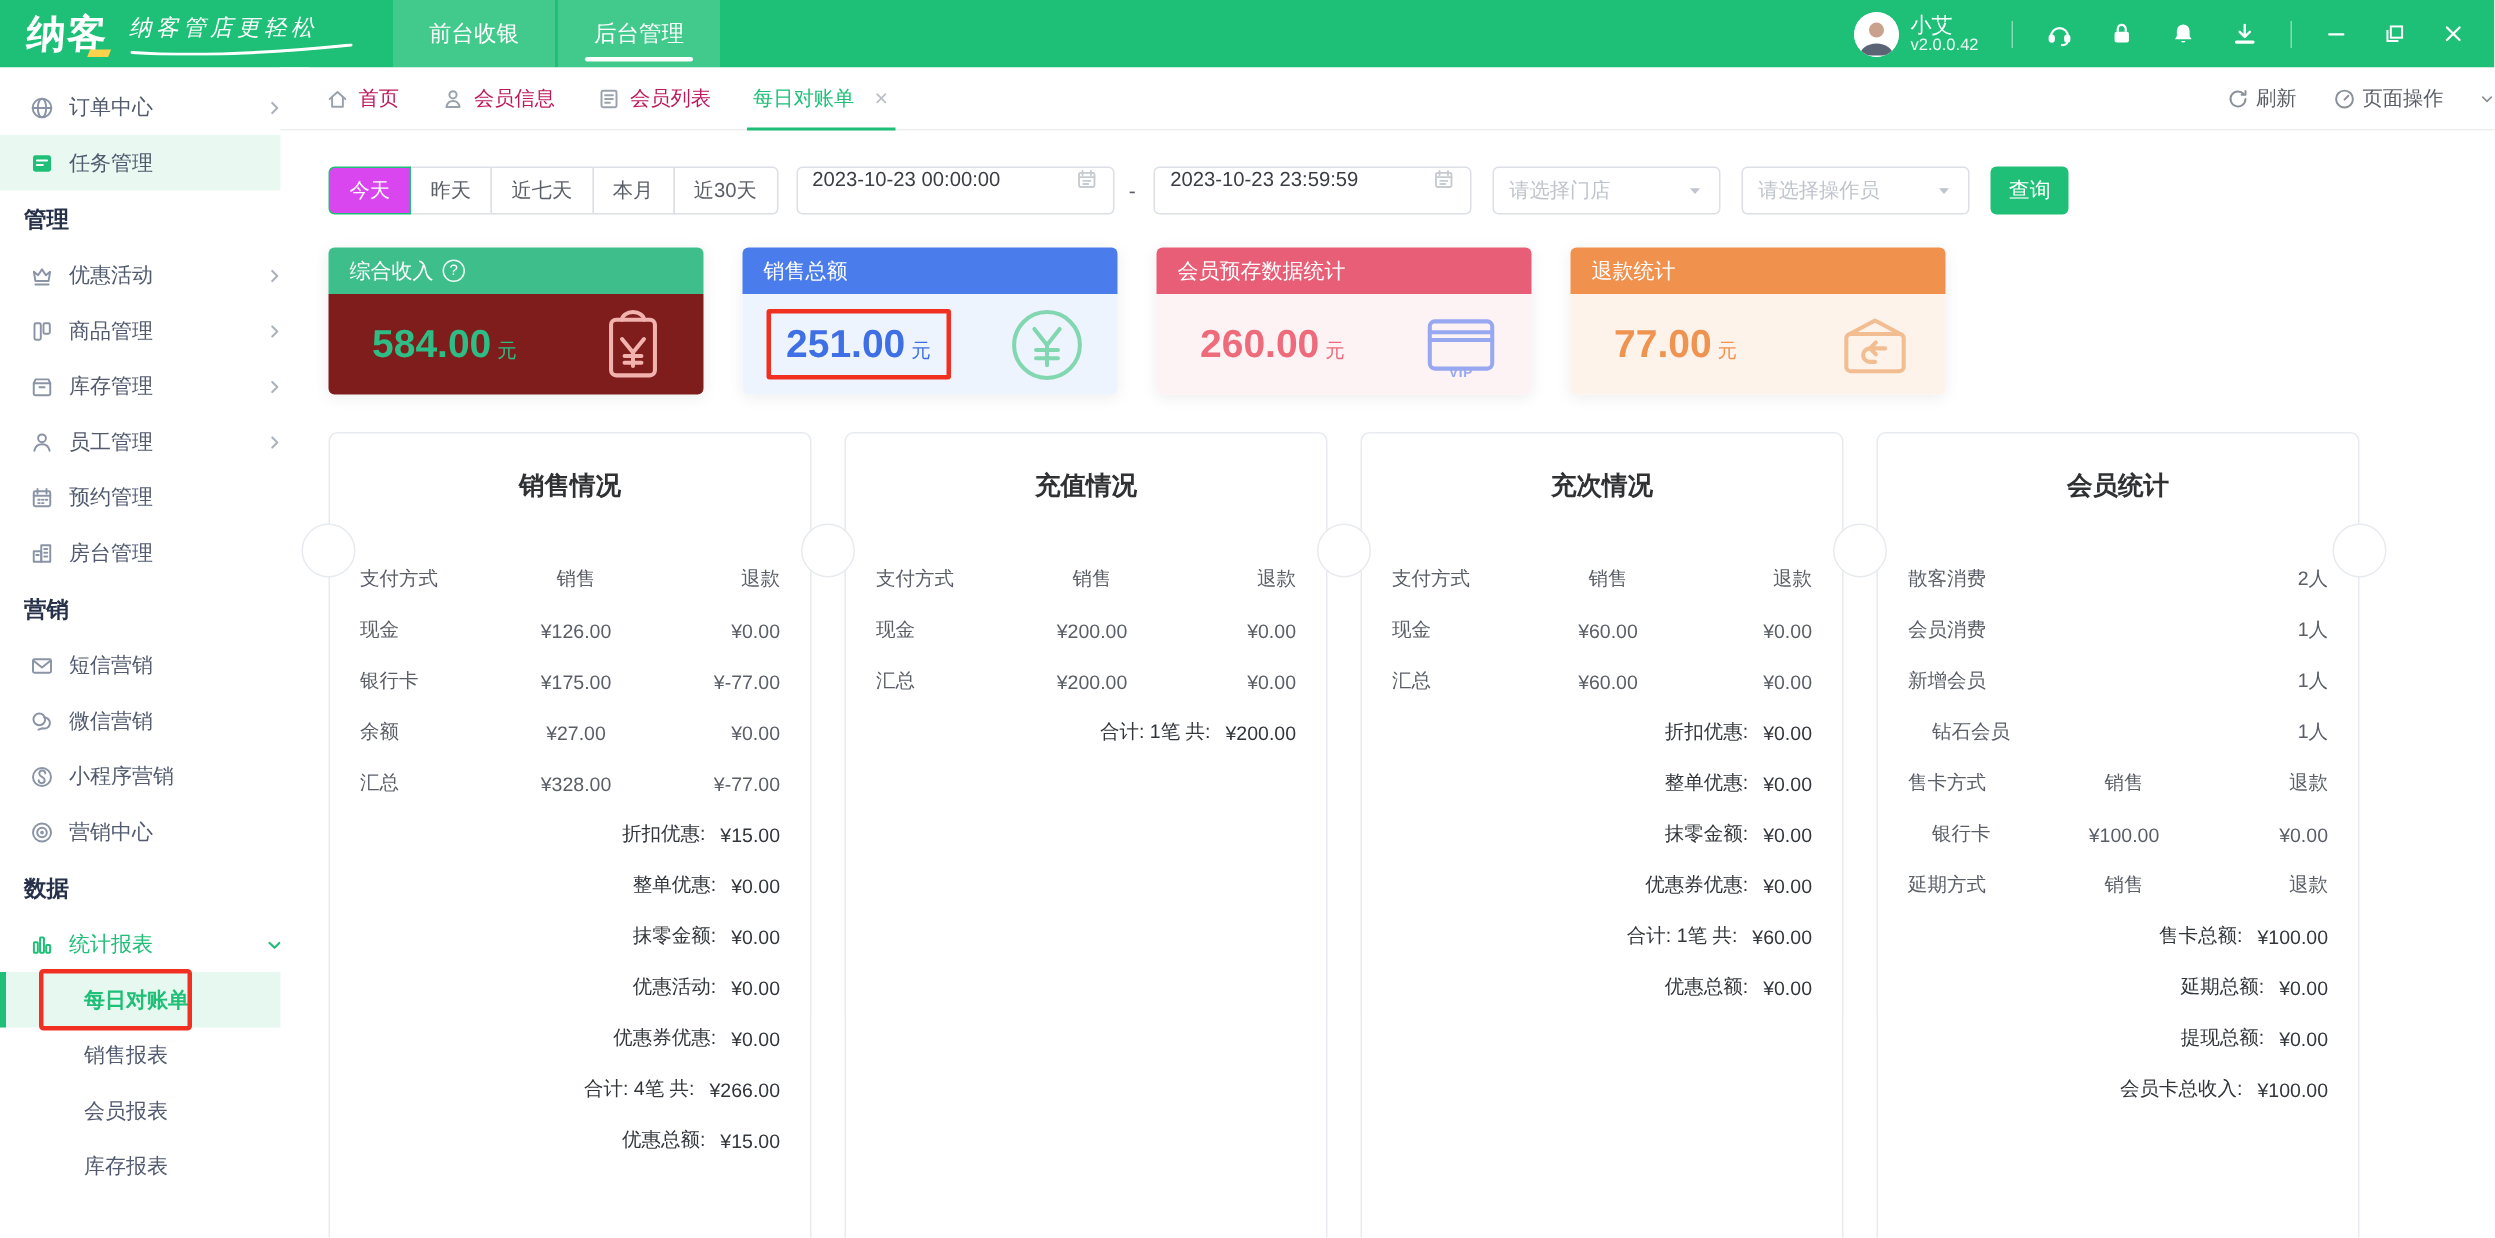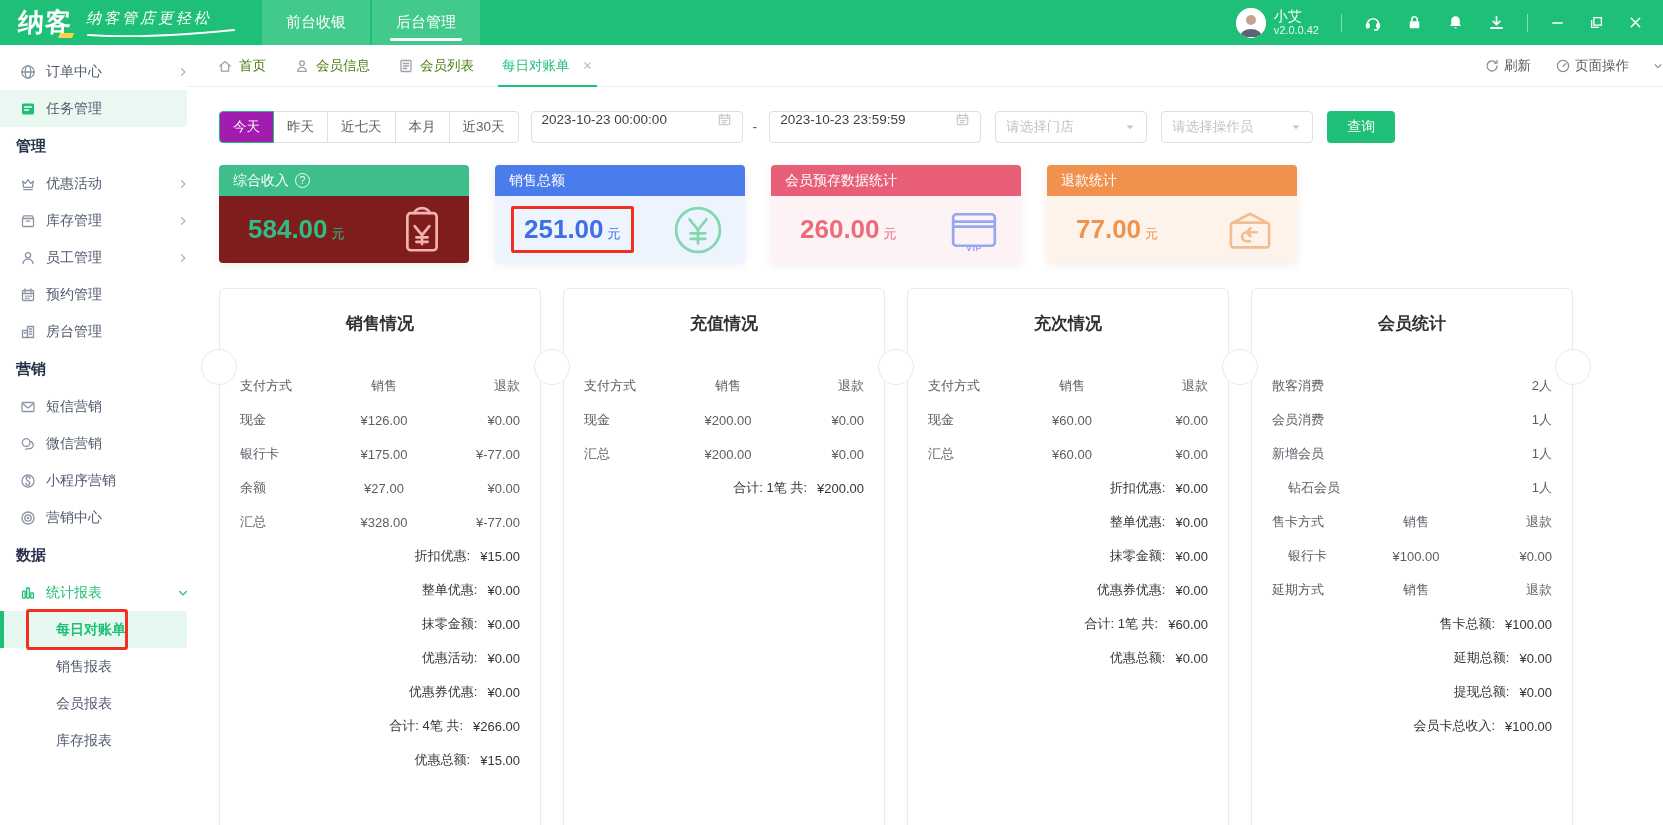--- a/index.html
+++ b/index.html
@@ -39,45 +39,45 @@
   .sb-item.green .sb-chev { color:#1fbf77; }
   .sb-section { height:38px; display:flex; align-items:center; padding-left:16px; font-size:15px; font-weight:bold; color:#27314a; }
   .sb-sub { position:relative; height:37px; display:flex; align-items:center; padding-left:56px; font-size:14px; color:#515a6e; cursor:pointer; }
   .sb-sub.active { background:#e7f8f0; color:#1fbf77; font-weight:bold; }
   .sb-sub.active::before { content:""; position:absolute; left:0; top:0; bottom:0; width:4px; background:#1fbf77; }
   .ann-box { position:absolute; left:26px; top:-2px; width:102px; height:41px; border:3px solid #f23022; border-radius:3px; }
 
   
   .main { position:absolute; top:45px; left:187px; right:0; bottom:0; background:#fff; }
   .tabbar { height:42px; display:flex; align-items:center; border-bottom:1px solid #edeff2; padding-left:30px; padding-right:0; }
-  .tab { position:relative; height:42px; display:flex; align-items:center; gap:6px; margin-right:28px; color:#4d7c0f; font-size:13.5px; cursor:pointer; }
+  .tab { position:relative; height:42px; display:flex; align-items:center; gap:6px; margin-right:28px; color:#be185d; font-size:13.5px; cursor:pointer; }
   .tab .icon { color:#9aa3ad; }
   .tab.active { color:#1fbf77; }
   .tab.active::after { content:""; position:absolute; left:-4px; right:-4px; bottom:0; height:2px; background:#1fbf77; }
   .tab-close { color:#b9bec5; display:flex; margin-left:6px; }
   .tab-actions { margin-left:auto; display:flex; align-items:center; gap:24px; color:#5a5e66; font-size:13.5px; }
   .tab-action { display:flex; align-items:center; gap:4px; cursor:pointer; }
   .tab-action .icon { color:#8a9097; }
   .edge-more { width:10px; overflow:hidden; display:flex; color:#8a9097; cursor:pointer; }
 
   
   .content { position:relative; padding:24px 0 0 32px; height:calc(100% - 42px); overflow:hidden; }
 
   .filters { display:flex; align-items:center; height:32px; }
   .quick-group { display:flex; }
   .qbtn { height:32px; line-height:30px; padding:0 13px; border:1px solid #dcdfe6; background:#fff; color:#5a5e66; font-size:13.5px; margin-left:-1px; cursor:pointer; }
   .qbtn:first-child { border-radius:4px 0 0 4px; margin-left:0; }
   .qbtn:last-child { border-radius:0 4px 4px 0; }
-  .qbtn.active { background:#a21caf; border-color:#1fbf77; color:#fff; position:relative; }
+  .qbtn.active { background:#d946ef; border-color:#1fbf77; color:#fff; position:relative; }
   .date-input { display:flex; align-items:flex-start; justify-content:space-between; width:212px; height:32px; border:1px solid #dcdfe6; border-radius:4px; padding:0 10px; margin-left:12px; color:#3b3e43; font-size:13.5px; cursor:pointer; }
   .date-input .icon { color:#c6cad1; }
   .date-dash { margin-left:10px; color:#5a5e66; }
   .select { display:flex; align-items:center; justify-content:space-between; width:152px; height:32px; border:1px solid #dcdfe6; border-radius:4px; padding:0 10px; margin-left:14px; color:#bfc4cc; font-size:13.5px; cursor:pointer; }
   .select .icon { color:#c0c4cc; }
-  .search-btn { width:68px; height:32px; margin-left:14px; background:#1fbf77; border:none; border-radius:4px; color:#fff; font-size:14px; cursor:pointer; font-family:inherit; }
+  .search-btn { width:52px; height:32px; margin-left:14px; background:#1fbf77; border:none; border-radius:4px; color:#fff; font-size:14px; cursor:pointer; font-family:inherit; }
 
   
   .cards { display:flex; gap:26px; margin-top:22px; }
   .card { width:250px; border-radius:4px; box-shadow:0 2px 10px rgba(0,0,0,.07); overflow:visible; }
   .card-head { height:31px; display:flex; align-items:center; gap:6px; padding:0 14px; color:#fff; font-size:14px; border-radius:4px 4px 0 0; }
   .help { width:15px; height:15px; border:1px solid rgba(255,255,255,.9); border-radius:50%; font-size:10px; line-height:13px; text-align:center; cursor:pointer; }
   .card-body { height:67px; display:flex; align-items:center; justify-content:space-between; padding:0 20px 0 16px; border-radius:0 0 4px 4px; }
   .val-wrap { display:inline-flex; align-items:baseline; padding:5px 10px; border:3px solid transparent; border-radius:2px; }
   .val-wrap.annotated { border-color:#f23022; }
   .val { font-size:26px; font-weight:bold; }
@@ -237,20 +237,34 @@
         <span class="sb-label">优惠活动</span>
         <span class="sb-chev">
           <svg width="12" height="12" viewBox="0 0 16 16" fill="none" stroke="currentColor" stroke-width="1.8" stroke-linecap="round" stroke-linejoin="round">
             <path d="M6 3.5L10.5 8 6 12.5"></path>
           </svg>
         </span>
       </div>
       <div class="sb-item">
         <span class="icon">
           <svg width="16" height="16" viewBox="0 0 16 16" fill="none" stroke="currentColor" stroke-width="1.3" stroke-linecap="round" stroke-linejoin="round">
+            <rect x="3" y="2.5" width="4.2" height="11" rx="1"></rect>
+            <rect x="9" y="2.5" width="4.2" height="7" rx="1"></rect>
+          </svg>
+        </span>
+        <span class="sb-label">商品管理</span>
+        <span class="sb-chev">
+          <svg width="12" height="12" viewBox="0 0 16 16" fill="none" stroke="currentColor" stroke-width="1.8" stroke-linecap="round" stroke-linejoin="round">
+            <path d="M6 3.5L10.5 8 6 12.5"></path>
+          </svg>
+        </span>
+      </div>
+      <div class="sb-item">
+        <span class="icon">
+          <svg width="16" height="16" viewBox="0 0 16 16" fill="none" stroke="currentColor" stroke-width="1.3" stroke-linecap="round" stroke-linejoin="round">
             <path d="M2.5 5.5h11v7a1 1 0 0 1-1 1h-9a1 1 0 0 1-1-1z"></path>
             <path d="M2.5 5.5l1.2-2.6h8.6l1.2 2.6M6.3 8.2h3.4"></path>
           </svg>
         </span>
         <span class="sb-label">库存管理</span>
         <span class="sb-chev">
           <svg width="12" height="12" viewBox="0 0 16 16" fill="none" stroke="currentColor" stroke-width="1.8" stroke-linecap="round" stroke-linejoin="round">
             <path d="M6 3.5L10.5 8 6 12.5"></path>
           </svg>
         </span>

